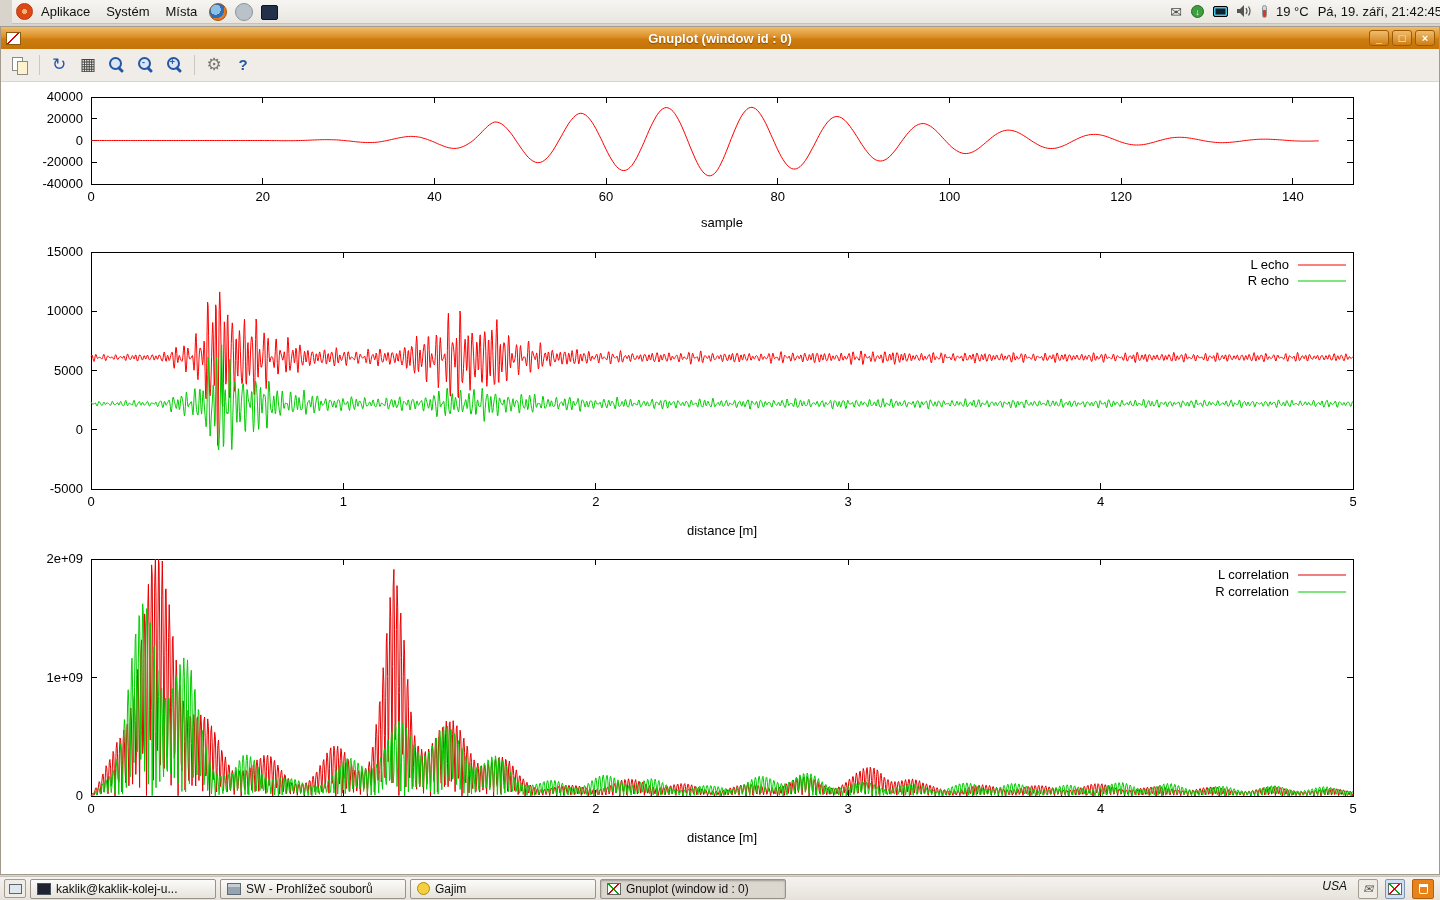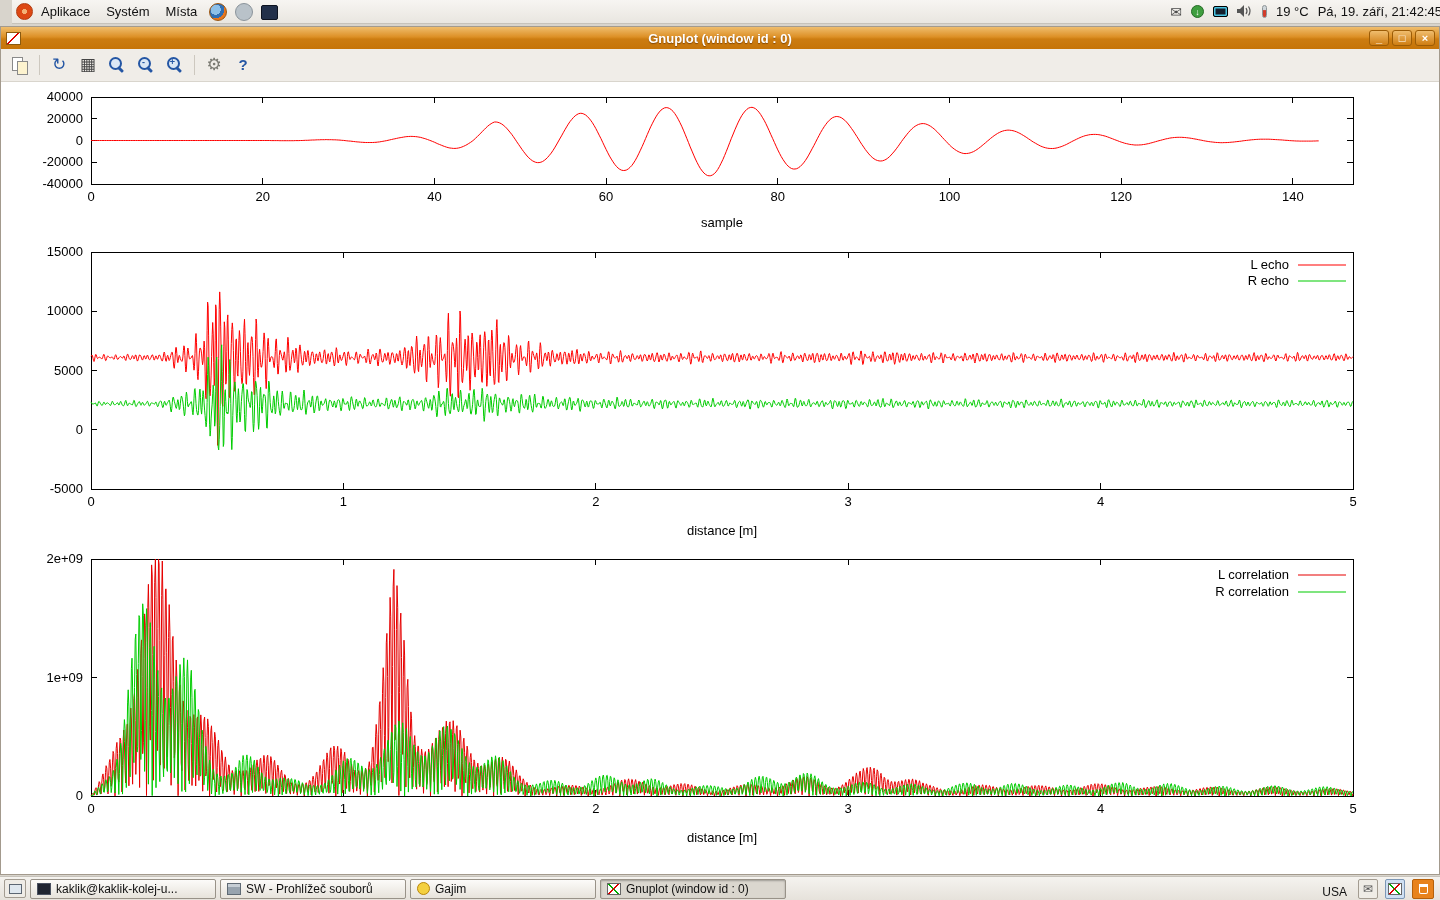--- a/index.html
+++ b/index.html
@@ -102,21 +102,21 @@
   .task-btn.active { background:#dbd7cf; box-shadow: inset 0 1px 2px rgba(0,0,0,.28); }
   .task-label { white-space:nowrap; overflow:hidden; text-overflow:ellipsis; }
   .t-ico { flex:none; width:14px; height:12px; }
   .t-terminal { background:#1f2430; border:1px solid #4a5160; }
   .t-files { background:#97a3ae; border:1px solid #5f6a74; box-shadow: inset 0 3px 0 #c6ced5; }
   .t-gajim { width:13px; height:13px; border-radius:50%; background:#f4d03f; border:1px solid #b8860b; }
   .t-gnuplot { background:
      linear-gradient(135deg, transparent 44%, #d00 45%, #d00 52%, transparent 53%),
      linear-gradient(45deg, transparent 44%, #0a0 45%, #0a0 52%, transparent 53%), #fff;
      border:1px solid #666; }
-  #taskbar-right { margin-left:auto; display:flex; align-items:flex-end; gap:7px; padding-right:2px; }
+  #taskbar-right { margin-left:auto; display:flex; align-items:flex-start; gap:7px; padding-right:2px;font-style:italic; }
   .kb-layout { font-size:12px; padding:0 4px; }
   .applet-box { width:20px; height:20px; border:1px solid #a39c91; border-radius:2px;
     background:#efece6; display:flex; align-items:center; justify-content:center; font-size:12px; color:#555; }
   .applet-box.sel { background:#cfe0f2; border-color:#7d97b5; }
   .trash-btn { width:22px; height:20px; background:#e8831c; border:1px solid #b5600a; border-radius:2px;
     display:flex; align-items:center; justify-content:center; }
   .trash-body { width:9px; height:10px; border:1.5px solid #fff; border-radius:0 0 2px 2px; border-top:3px solid #fff; }
 </style>
 </head>
 <body>

